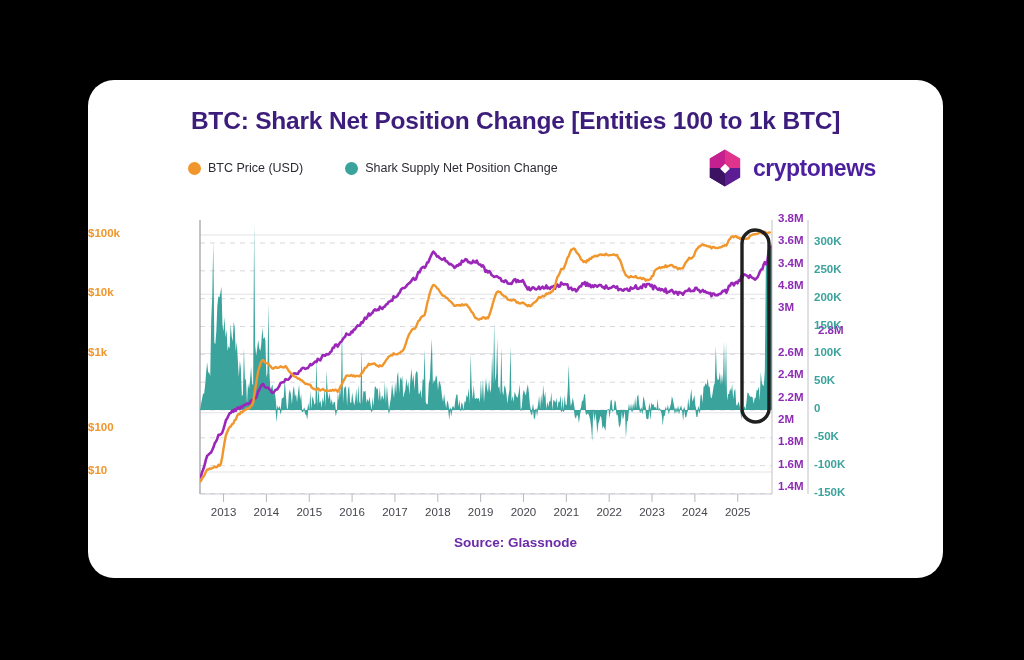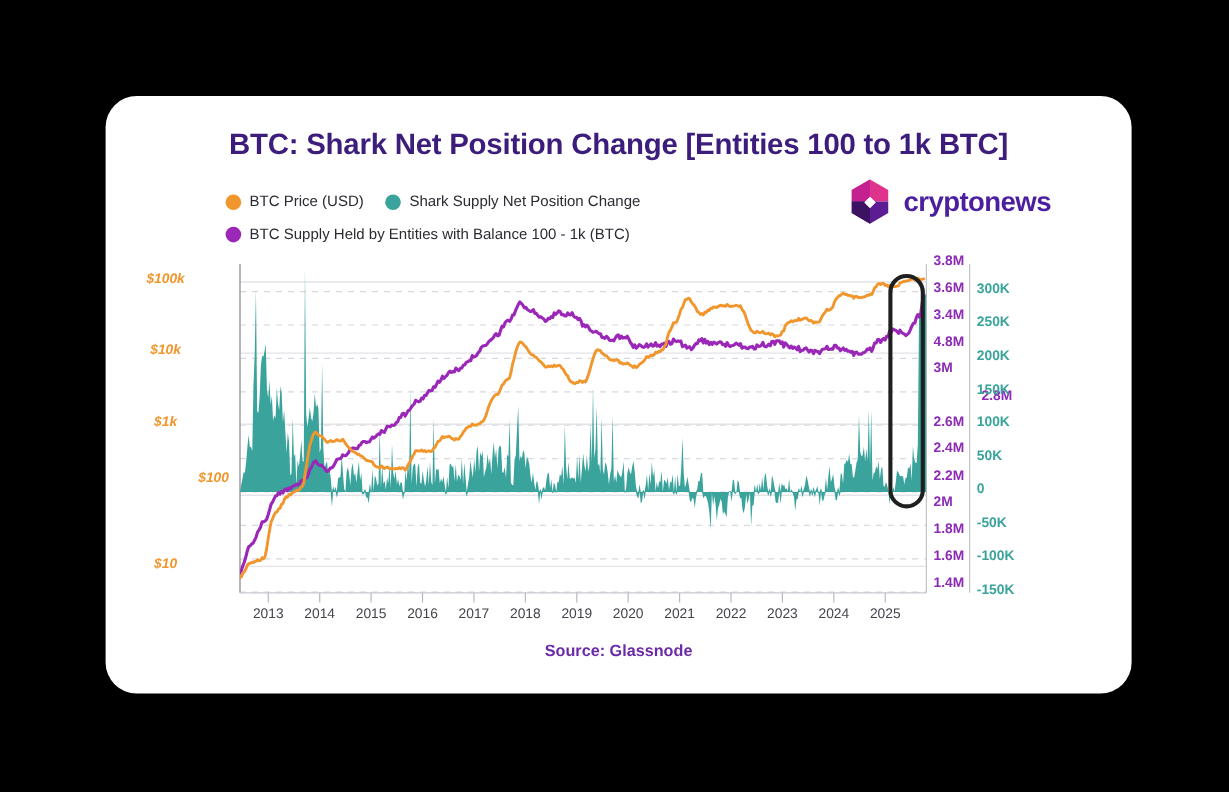--- a/index.html
+++ b/index.html
@@ -45,20 +45,21 @@
   #legend {
     position: absolute;
     left: 100px;
     top: 77px;
     width: 460px;
   }
   .legend-row {
     display: flex;
     height: 22px;
     margin-bottom: 5px;
+    gap: 24px;
   }
   .legend-item {
     display: flex;
     align-items: center;
     margin-right: 18px;
   }
   .legend-dot {
     width: 13px;
     height: 13px;
     border-radius: 50%;
@@ -101,21 +102,21 @@
     position: absolute;
     left: 0;
     top: 0;
   }
   .axis-label {
     position: absolute;
     font-size: 11.5px;
     font-weight: bold;
     white-space: nowrap;
   }
-  .ylabel-left { color: #f0962c; text-align: center; font-style: italic; }
+  .ylabel-left { color: #f0962c; text-align: left; }
   .ylabel-mid  { color: #8d2bb5; text-align: right; }
   .ylabel-right{ color: #3aa39c; text-align: left; }
   .xlabel {
     position: absolute;
     font-size: 11.5px;
     color: #44444c;
     text-align: center;
     white-space: nowrap;
   }
   #source {
@@ -139,26 +140,20 @@
 
     <div id="legend">
       <div class="legend-row">
         <div class="legend-item">
           <span class="legend-dot" style="background:#f0962c"></span>
           <span class="legend-label">BTC Price (USD)</span>
         </div>
         <div class="legend-item">
           <span class="legend-dot" style="background:#3aa39c"></span>
           <span class="legend-label">Shark Supply Net Position Change</span>
-        </div>
-      </div>
-      <div class="legend-row">
-        <div class="legend-item">
-          <span class="legend-dot" style="background:#9b27b8"></span>
-          <span class="legend-label">BTC Supply Held by Entities with Balance 100 - 1k (BTC)</span>
         </div>
       </div>
     </div>
 
     <div id="brand">
       <svg id="brand-mark" viewBox="0 0 100 100">
         <g>
           <path d="M50 4 L88 26 L88 50 L60 50 L50 40 L40 50 L12 50 L12 26 Z" fill="#e0338c"></path>
           <path d="M12 26 L50 4 L50 40 L40 50 L12 50 Z" fill="#c5208f"></path>
           <path d="M12 50 L40 50 L50 60 L60 50 L88 50 L88 74 L50 96 L12 74 Z" fill="#5c1c93"></path>
@@ -224,21 +219,21 @@
           <div class="xlabel" style="left: 276.951px; top: 426px; width: 60px;">2017</div>
           <div class="xlabel" style="left: 319.798px; top: 426px; width: 60px; text-align: center;">2018</div>
           <div class="xlabel" style="left: 362.644px; top: 426px; width: 60px;">2019</div>
           <div class="xlabel" style="left: 405.491px; top: 426px; width: 60px;">2020</div>
           <div class="xlabel" style="left: 448.337px; top: 426px; width: 60px;">2021</div>
           <div class="xlabel" style="left: 491.184px; top: 426px; width: 60px;">2022</div>
           <div class="xlabel" style="left: 534.03px; top: 426px; width: 60px;">2023</div>
           <div class="xlabel" style="left: 576.876px; top: 426px; width: 60px;">2024</div>
           <div class="xlabel" style="left: 619.723px; top: 426px; width: 60px;">2025</div>
           <div class="axis-label ylabel-left" style="left: 0px; width: 100px; top: 384px;">$10</div>
-          <div class="axis-label ylabel-left" style="left: 0px; width: 100px; top: 313px; padding-left: 40px;">$100</div>
+          <div class="axis-label ylabel-left" style="left: 0px; width: 100px; top: 341px;">$100</div>
           <div class="axis-label ylabel-left" style="left: 0px; width: 100px; top: 265.5px;">$1k</div>
           <div class="axis-label ylabel-left" style="left: 0px; width: 100px; top: 206.25px;">$10k</div>
           <div class="axis-label ylabel-left" style="left: 0px; width: 100px; top: 147px;">$100k</div>
           <div class="axis-label ylabel-mid" style="left: 690px; top: 400px;">1.4M</div>
           <div class="axis-label ylabel-mid" style="left: 690px; top: 377.667px;">1.6M</div>
           <div class="axis-label ylabel-mid" style="left: 690px; top: 355.333px;">1.8M</div>
           <div class="axis-label ylabel-mid" style="left: 690px; top: 333px;">2M</div>
           <div class="axis-label ylabel-mid" style="left: 690px; top: 310.667px;">2.2M</div>
           <div class="axis-label ylabel-mid" style="left: 690px; top: 288.333px;">2.4M</div>
           <div class="axis-label ylabel-mid" style="left: 690px; top: 266px;">2.6M</div>

